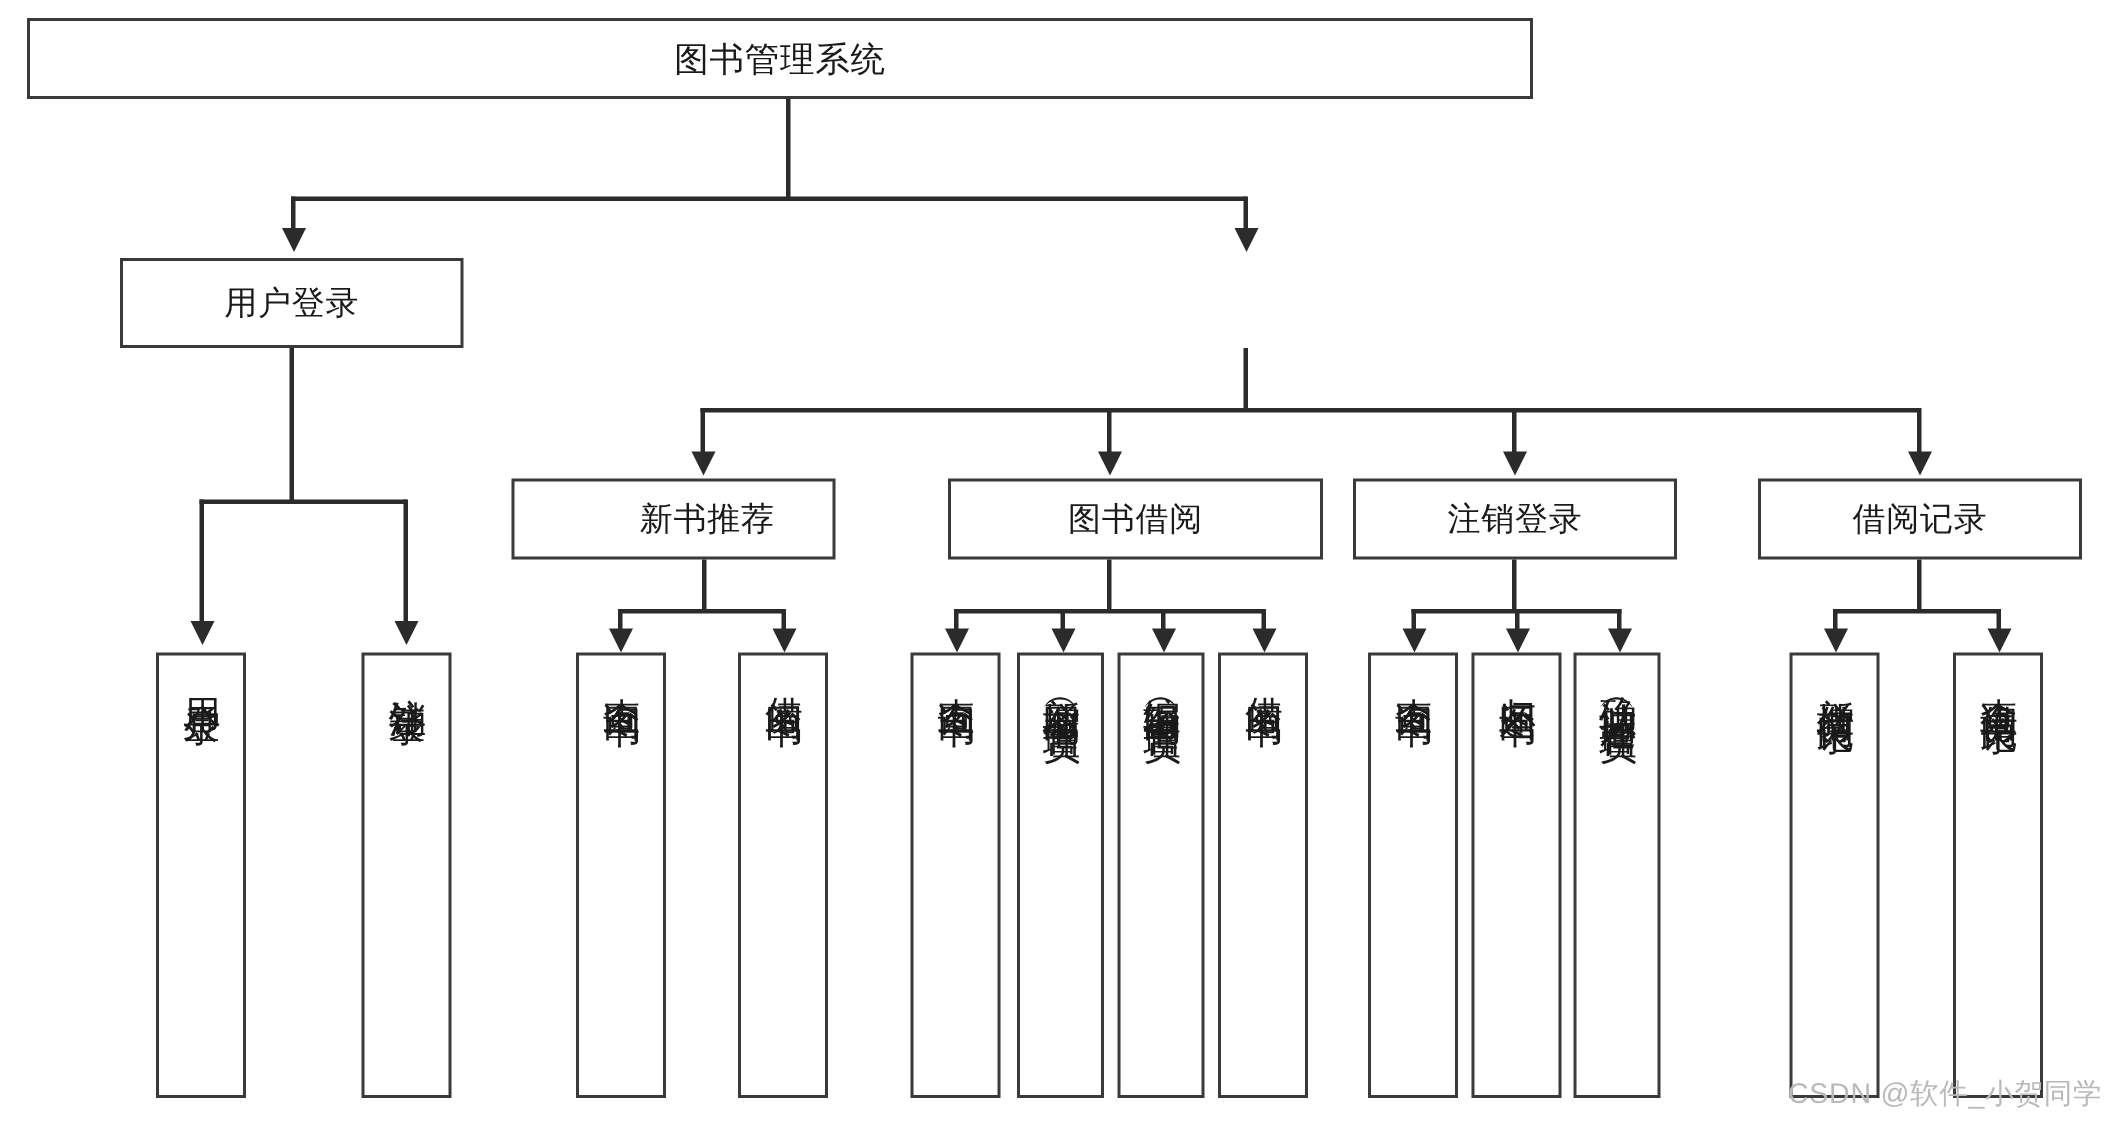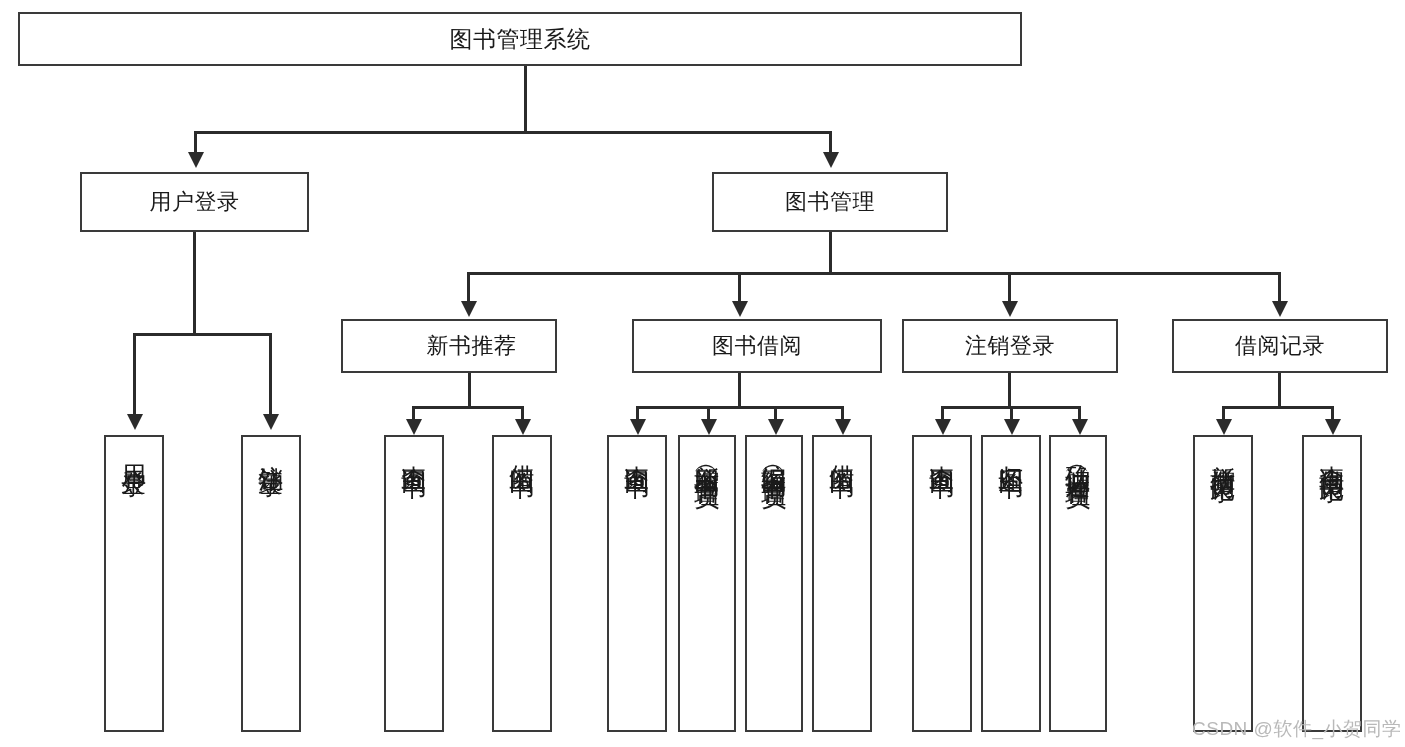--- a/index.html
+++ b/index.html
@@ -81,23 +81,20 @@
   <div class="hline" style="left:194px;top:131px;width:637px;"></div>
   <div class="vline" style="left:194px;top:131px;height:22px;"></div>
   <div class="arrow" style="left:188px;top:152px;"></div>
   <div class="vline" style="left:829px;top:131px;height:22px;"></div>
   <div class="arrow" style="left:823px;top:152px;"></div>
 
   <div class="node" style="left:80px;top:172px;width:229px;height:60px;">
     <span class="label">用户登录</span>
   </div>
 
-  <div class="node" style="left:712px;top:172px;width:236px;height:60px;">
-    <span class="label">图书管理</span>
-  </div>
 
   <div class="vline" style="left:193px;top:232px;height:102px;"></div>
   <div class="hline" style="left:133px;top:333px;width:138px;"></div>
   <div class="vline" style="left:133px;top:333px;height:82px;"></div>
   <div class="arrow" style="left:127px;top:414px;"></div>
   <div class="vline" style="left:269px;top:333px;height:82px;"></div>
   <div class="arrow" style="left:263px;top:414px;"></div>
 
   <div class="vline" style="left:829px;top:232px;height:42px;"></div>
   <div class="hline" style="left:467px;top:272px;width:813px;"></div>

